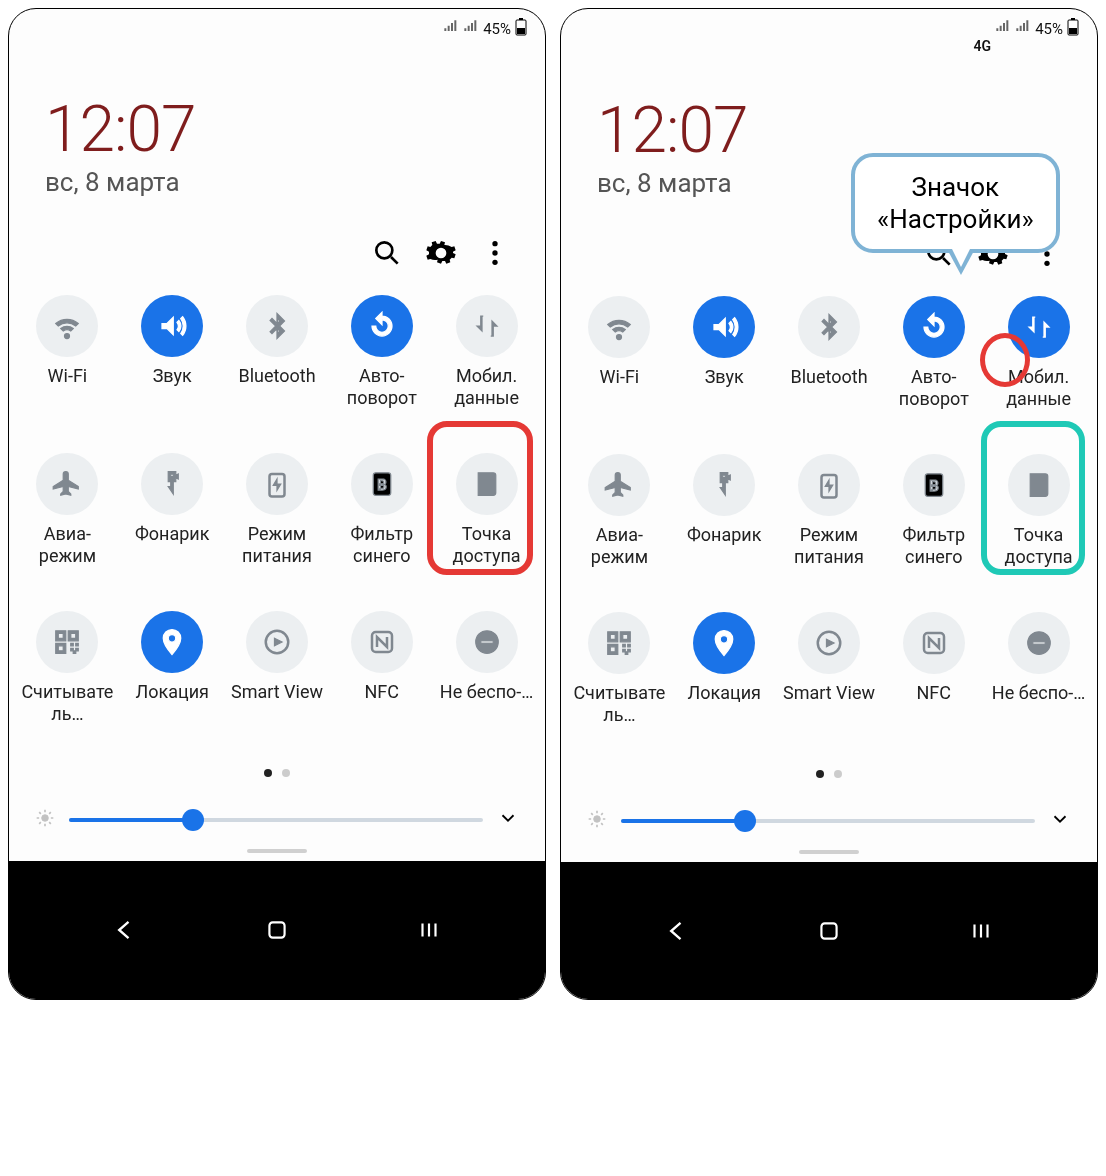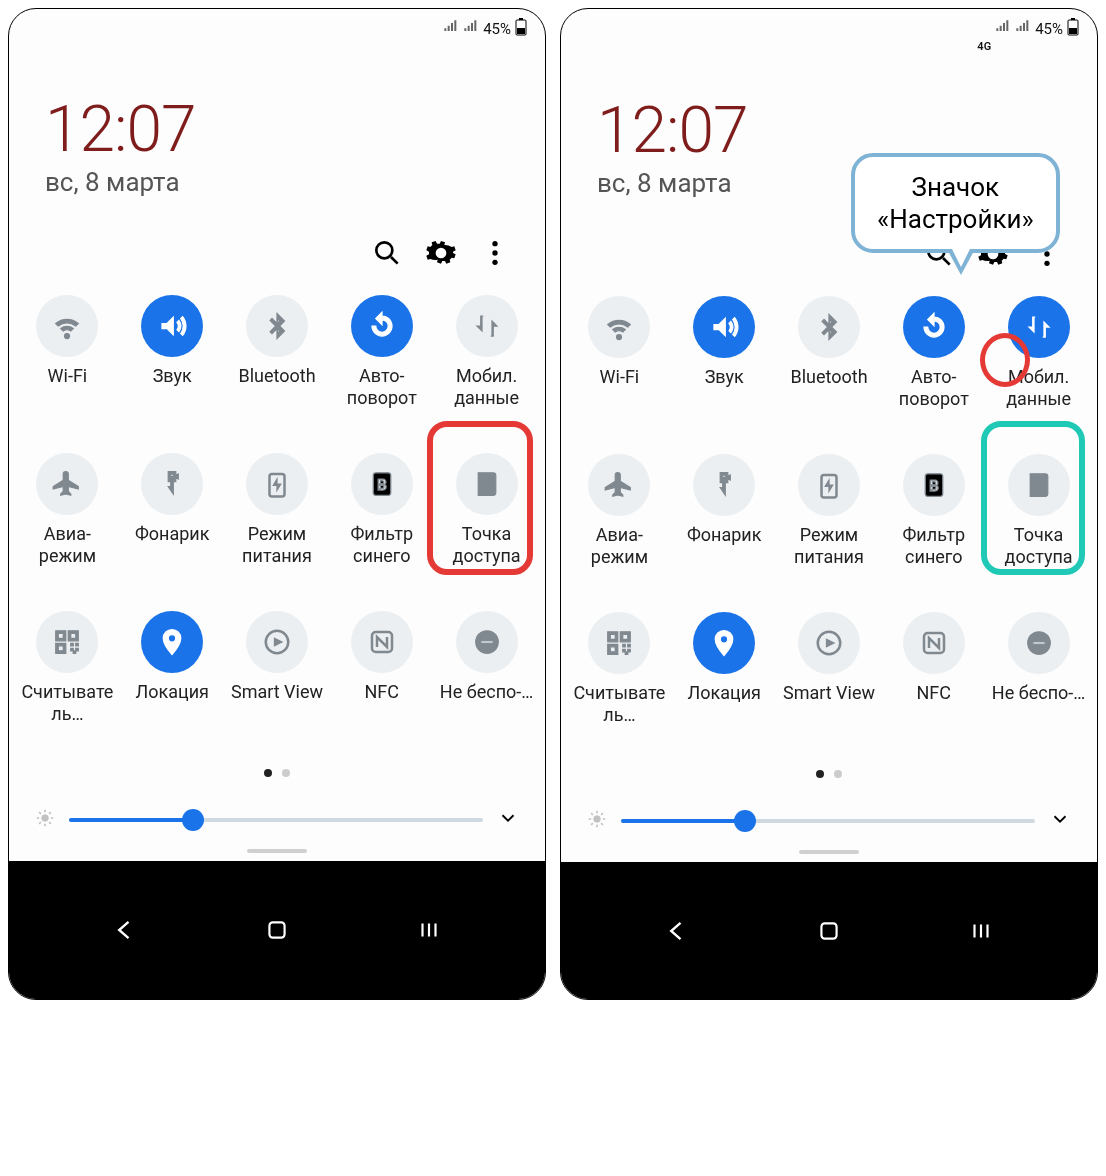--- a/index.html
+++ b/index.html
@@ -315,21 +315,21 @@
     <div class="nbtn">
         <svg viewBox="0 0 24 24" width="26" height="26">
           <path d="M6 6v12M12 6v12M18 6v12" stroke="#fff" stroke-width="2"></path>
         </svg>
       </div>
   </div>
 </div>
 
 <div class="phone">
   <div class="status-bar">
-    <span style="font-size:11px; font-weight:600;margin-top:34px;">4G</span>
+    <span style="font-size:14px; font-weight:600;margin-top:34px;">4G</span>
     <span class="sig"><svg viewBox="0 0 24 24" width="16" height="16" fill="#555">
           <use href="#i-sig"></use>
         </svg></span>
     <span class="sig"><svg viewBox="0 0 24 24" width="16" height="16" fill="#555">
           <use href="#i-sig"></use>
         </svg></span>
     <span>45%</span>
     <span><svg width="12" height="18" viewBox="0 0 12 18">
           <rect x="1" y="2" width="10" height="15" rx="1" fill="none" stroke="#000"></rect>
           <rect x="4" y="0" width="4" height="2"></rect>

